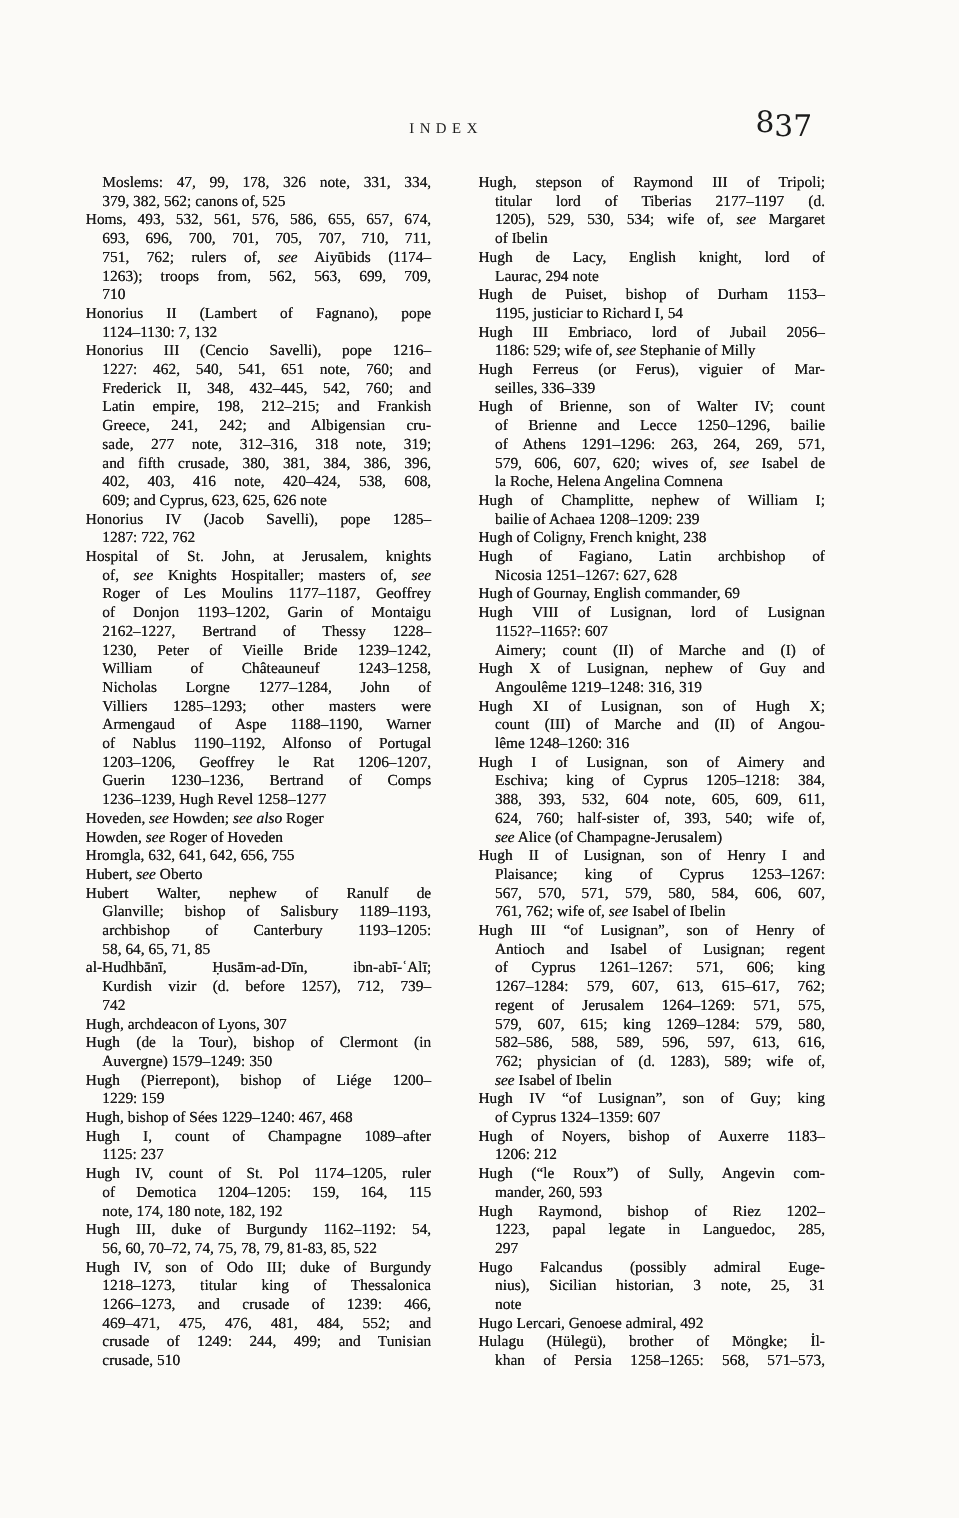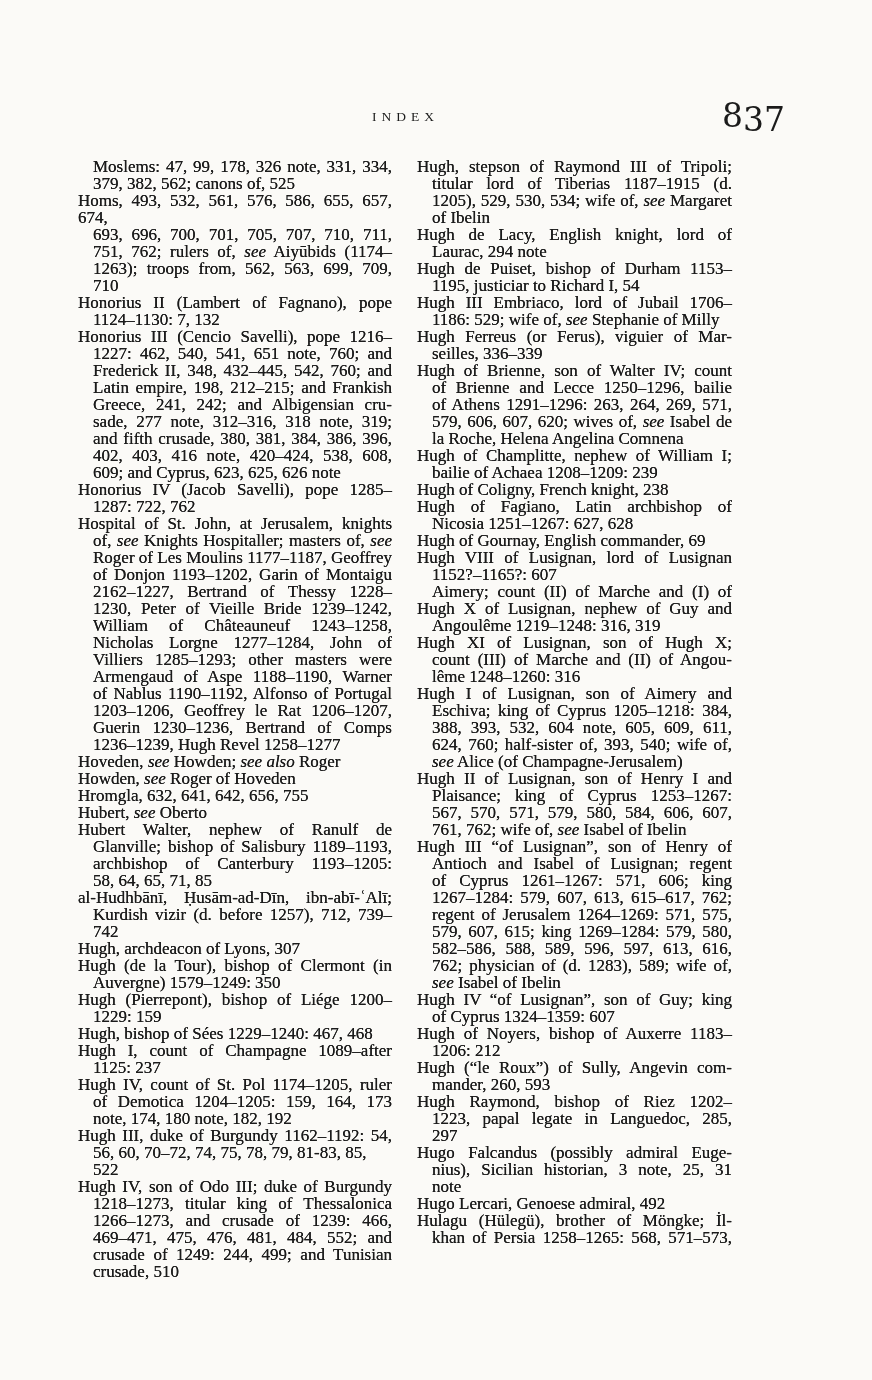--- a/index.html
+++ b/index.html
@@ -25,37 +25,37 @@
     font-size: 13.5px;
     letter-spacing: 5px;
     text-indent: 5px;
     font-weight: normal;
   }
   .page-number {
     position: absolute;
     top: 96px;
     left: 640px;
     width: 145px;
-    text-align: right;
-    font-size: 33px;
+    text-align: center;
+    font-size: 27px;
     font-family: "DejaVu Serif", "Liberation Serif", serif;
     text-decoration: underline;
   }
   .page-number span { display: inline-block; }
   .page-number span:nth-child(n+2) { position: relative; top: 4px; }
   .col {
     position: absolute;
     top: 158px;
     width: 314px;
-    font-size: 17px;
+    font-size: 14px;
     line-height: 17px;
     text-shadow: 0 0 0.3px currentColor;
   }
   #col-left  { left: 78px; }
-  #col-right { left: 417px; width: 315px; }
+  #col-right { left: 435px; width: 315px; }
   .entry { margin: 0; padding: 0; }
   .line {
     min-height: 17px;
     text-align: left;
   }
   .line.just {
     text-align: justify;
     text-align-last: justify;
   }
   .line.ind { padding-left: 15px; }
@@ -150,53 +150,53 @@
       </div>
       <div class="entry">
         <div class="line">Hugh, bishop of Sées 1229–1240: 467, 468</div>
       </div>
       <div class="entry">
         <div class="line just">Hugh I, count of Champagne 1089–after</div>
         <div class="line ind">1125: 237</div>
       </div>
       <div class="entry">
         <div class="line just">Hugh IV, count of St. Pol 1174–1205, ruler</div>
-        <div class="line ind just">of Demotica 1204–1205: 159, 164, 173</div>
+        <div class="line ind just">of Demotica 1204–1205: 159, 164, 115</div>
         <div class="line ind">note, 174, 180 note, 182, 192</div>
       </div>
       <div class="entry">
         <div class="line just">Hugh III, duke of Burgundy 1162–1192: 54,</div>
         <div class="line ind">56, 60, 70–72, 74, 75, 78, 79, 81-83, 85, 522</div>
       </div>
       <div class="entry">
         <div class="line just">Hugh IV, son of Odo III; duke of Burgundy</div>
         <div class="line ind just">1218–1273, titular king of Thessalonica</div>
         <div class="line ind just">1266–1273, and crusade of 1239: 466,</div>
         <div class="line ind just">469–471, 475, 476, 481, 484, 552; and</div>
         <div class="line ind just">crusade of 1249: 244, 499; and Tunisian</div>
         <div class="line ind">crusade, 510</div>
       </div>
     </div>
   <div id="col-right" class="col">
       <div class="entry">
         <div class="line just">Hugh, stepson of Raymond III of Tripoli;</div>
-        <div class="line ind just">titular lord of Tiberias 1187–1915 (d.</div>
+        <div class="line ind just">titular lord of Tiberias 2177–1197 (d.</div>
         <div class="line ind just">1205), 529, 530, 534; wife of, <i>see</i> Margaret</div>
         <div class="line ind">of Ibelin</div>
       </div>
       <div class="entry">
         <div class="line just">Hugh de Lacy, English knight, lord of</div>
         <div class="line ind">Laurac, 294 note</div>
       </div>
       <div class="entry">
         <div class="line just">Hugh de Puiset, bishop of Durham 1153–</div>
         <div class="line ind">1195, justiciar to Richard I, 54</div>
       </div>
       <div class="entry">
-        <div class="line just">Hugh III Embriaco, lord of Jubail 1706–</div>
+        <div class="line just">Hugh III Embriaco, lord of Jubail 2056–</div>
         <div class="line ind">1186: 529; wife of, <i>see</i> Stephanie of Milly</div>
       </div>
       <div class="entry">
         <div class="line just">Hugh Ferreus (or Ferus), viguier of Mar-</div>
         <div class="line ind">seilles, 336–339</div>
       </div>
       <div class="entry">
         <div class="line just">Hugh of Brienne, son of Walter IV; count</div>
         <div class="line ind just">of Brienne and Lecce 1250–1296, bailie</div>
         <div class="line ind just">of Athens 1291–1296: 263, 264, 269, 571,</div>

